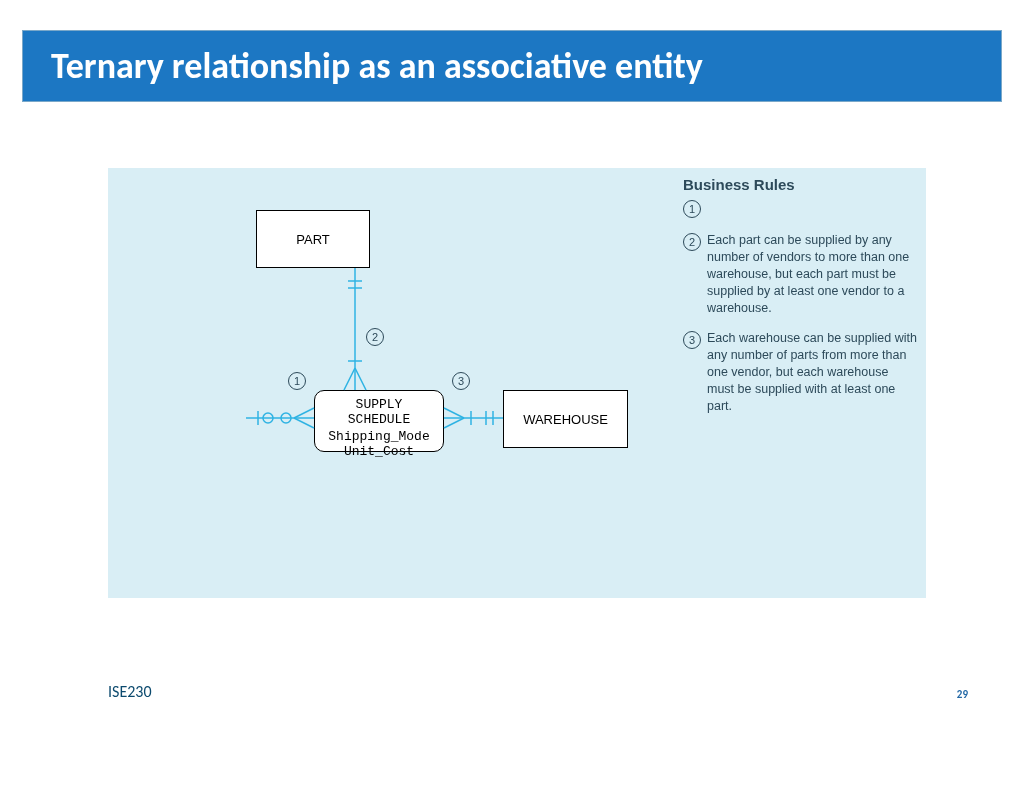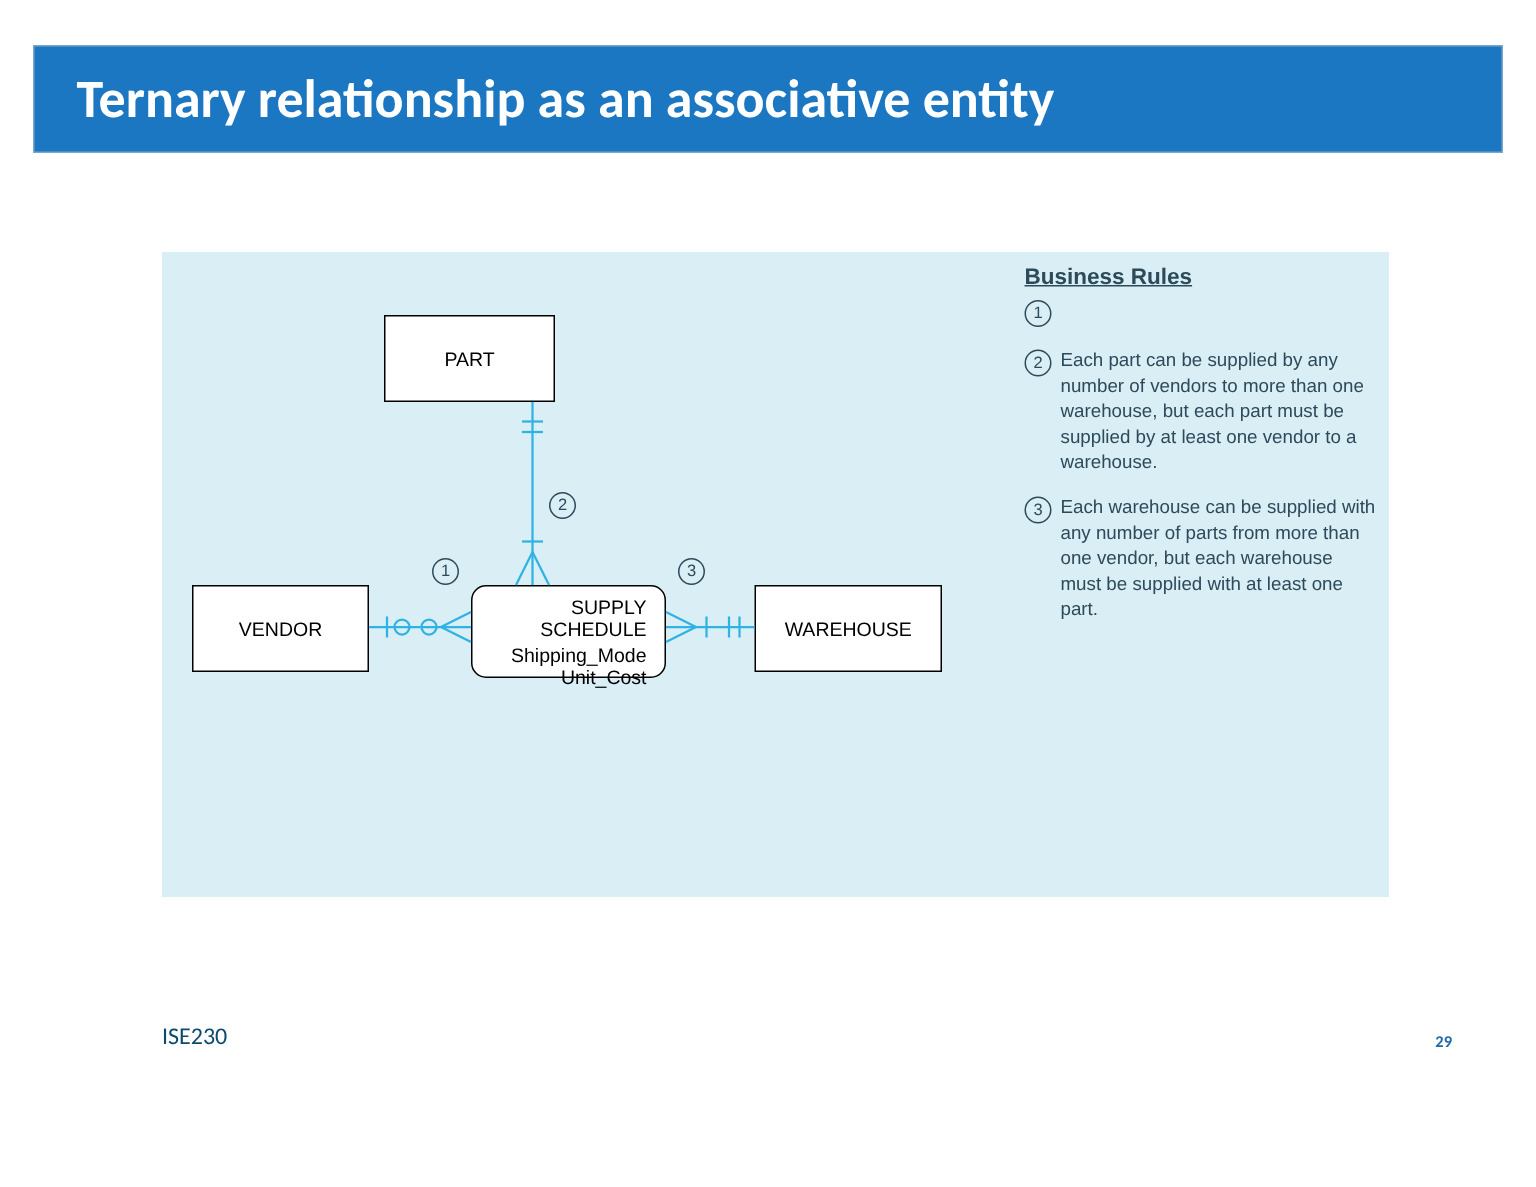--- a/index.html
+++ b/index.html
@@ -48,24 +48,24 @@
     font-size: 13px;
     display: flex;
     align-items: center;
     justify-content: center;
   }
   .assoc {
     position: absolute;
     background: #fff;
     border: 1px solid #000;
     border-radius: 10px;
-    font-family: Liberation Sans, sans-serif;
+    font-family: Liberation Mono, monospace;
     font-size: 13px;
     padding: 6px 12px;
-    text-align: right;
+    text-align: center;
   }
   .assoc .assoc-title { margin-bottom: 2px; }
   svg.overlay {
     position: absolute;
     top: 0; left: 0;
     width: 818px;
     height: 430px;
     pointer-events: none;
   }
   svg.overlay * { stroke: #2fb3e3; stroke-width: 1.5; fill: none; }
@@ -87,21 +87,20 @@
     top: 8px;
     left: 575px;
     width: 235px;
     font-family: Arial, sans-serif;
     color: #2d4a5a;
   }
   .rules-title {
     font-weight: bold;
     font-size: 15px;
     margin-bottom: 6px;
-    text-decoration: underline;
   }
   .rule {
     display: flex;
     gap: 6px;
     margin-bottom: 14px;
     font-size: 12.5px;
     line-height: 1.35;
   }
   .rule .num {
     flex: 0 0 auto;
@@ -138,23 +137,20 @@
   <span>Ternary relationship as an associative entity</span>
 </div>
 
 <div class="panel">
   <div class="diagram">
 
     <div class="entity" style="left:148px; top:42px; width:114px; height:58px;">
       <span>PART</span>
     </div>
 
-    <div class="entity" style="left:20px; top:222px; width:118px; height:58px;">
-      <span>VENDOR</span>
-    </div>
 
     <div class="entity" style="left:395px; top:222px; width:125px; height:58px;">
       <span>WAREHOUSE</span>
     </div>
 
     <div class="assoc" style="left:206px; top:222px; width:130px; height:62px;">
       <div class="assoc-title">SUPPLY SCHEDULE</div>
       <div>Shipping_Mode</div>
       <div>Unit_Cost</div>
     </div>

